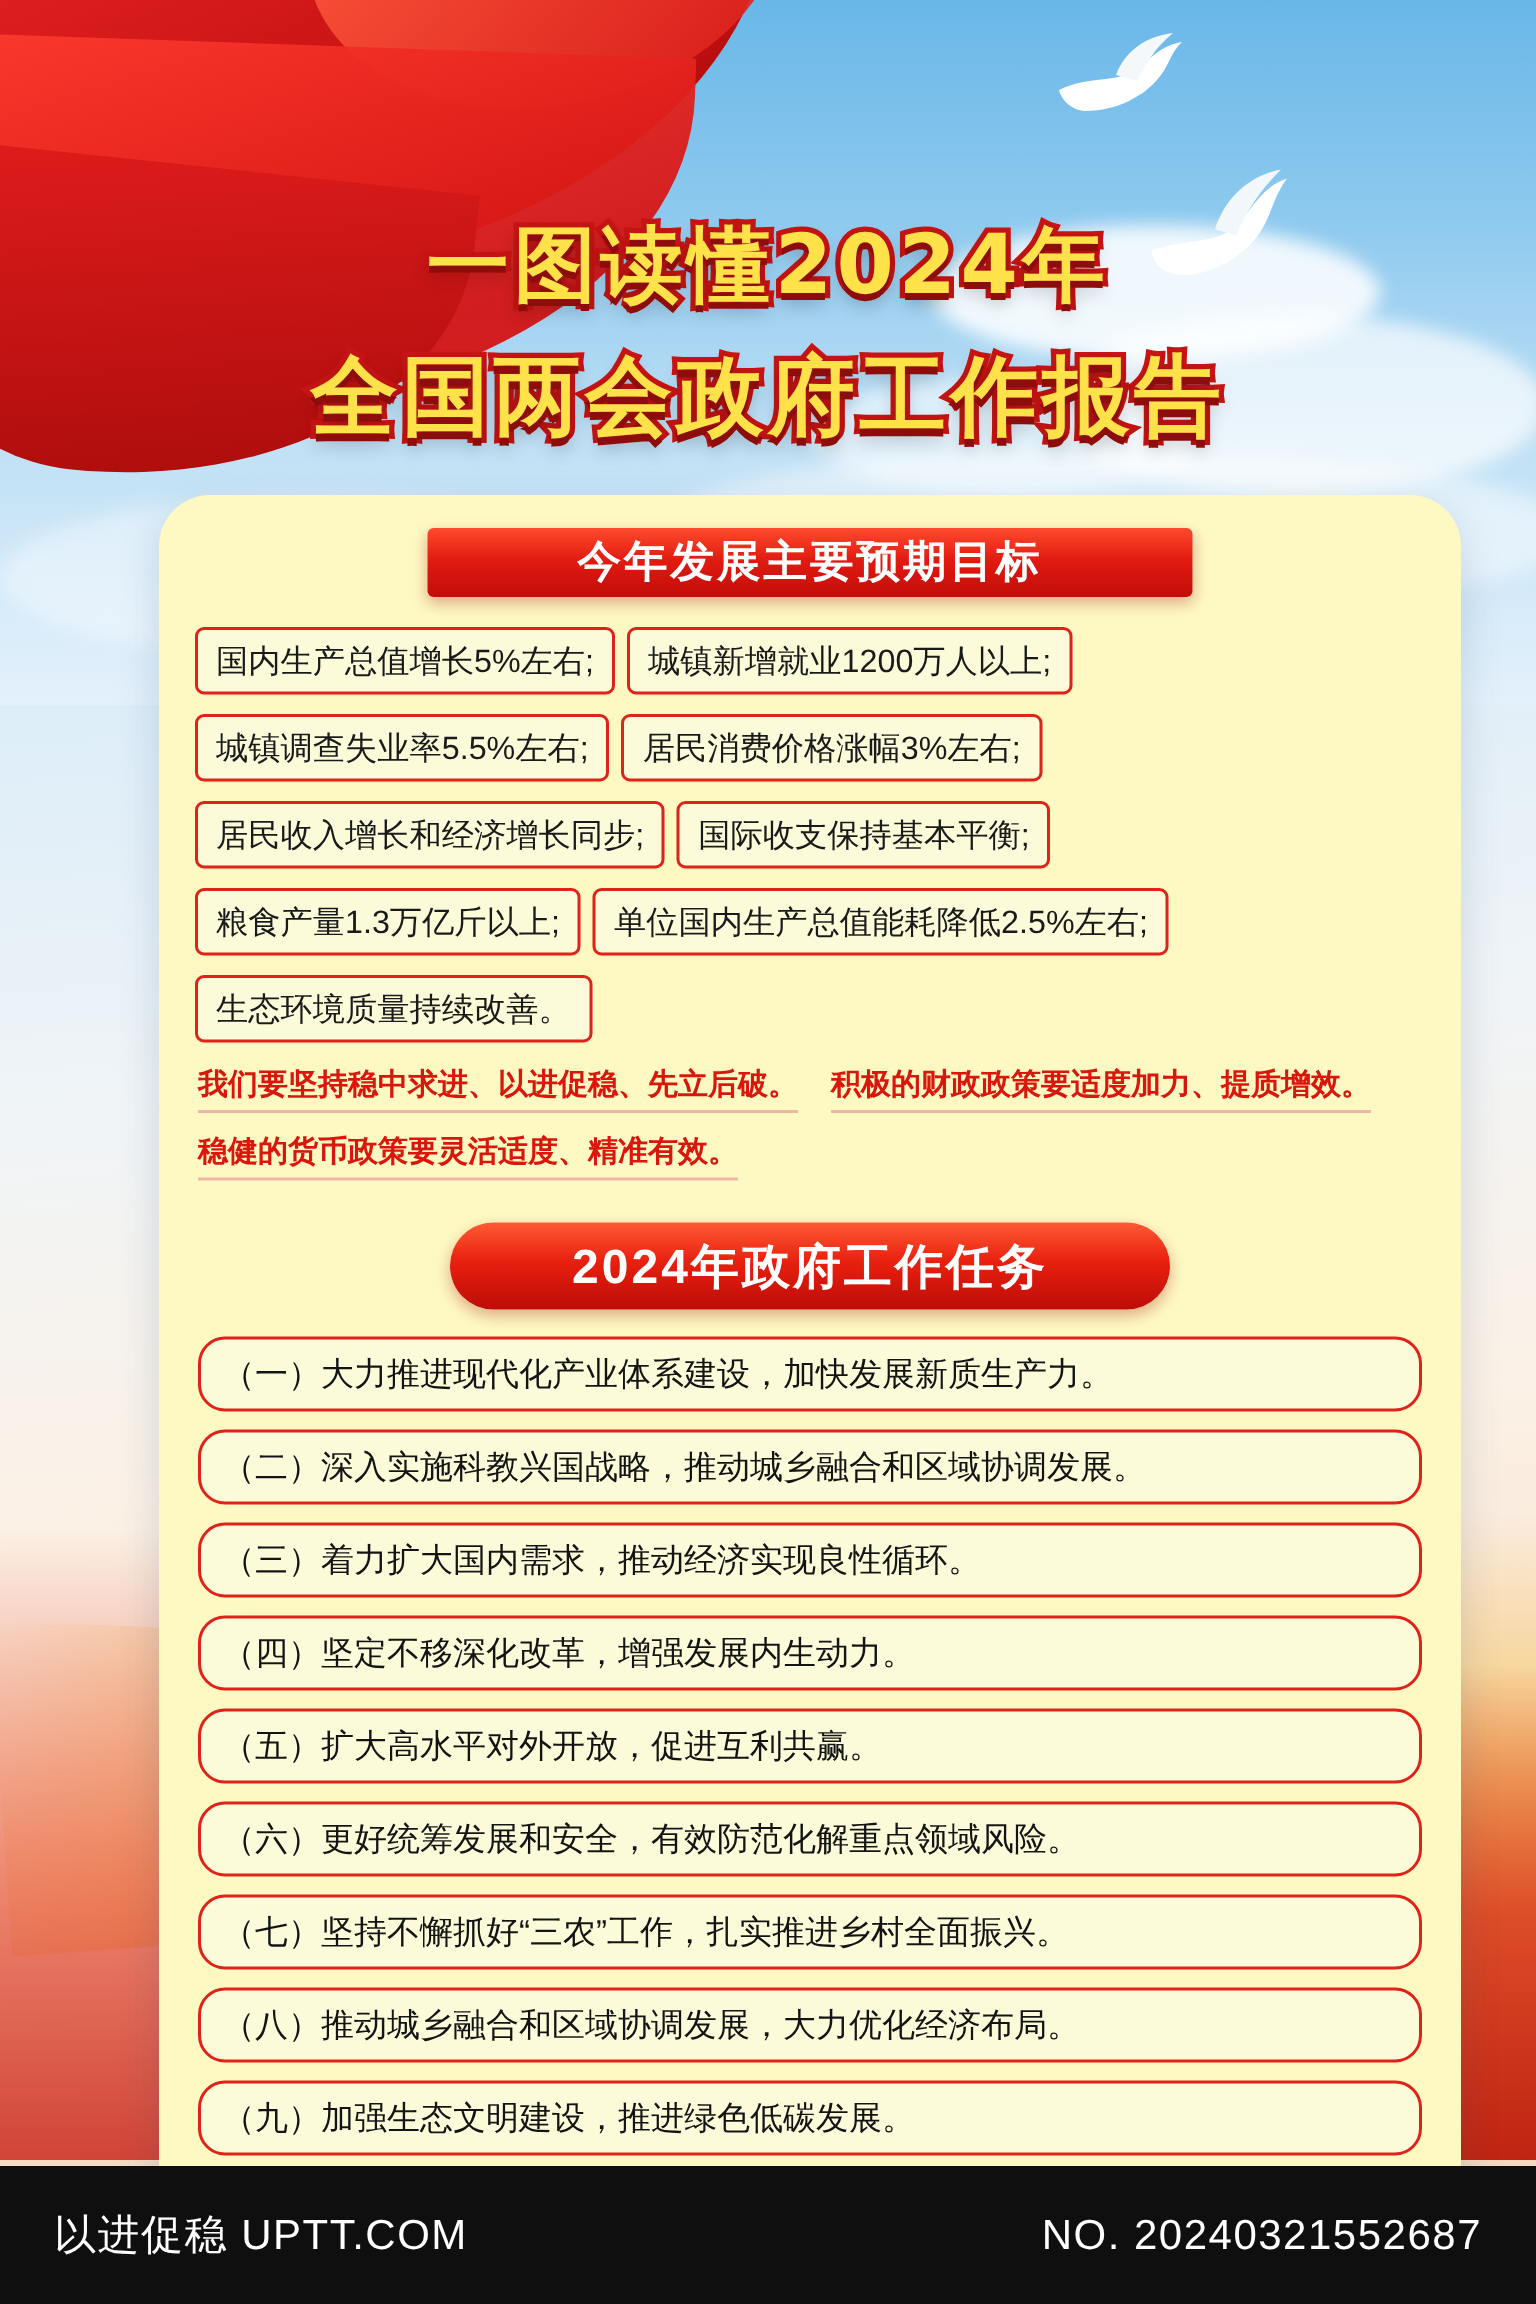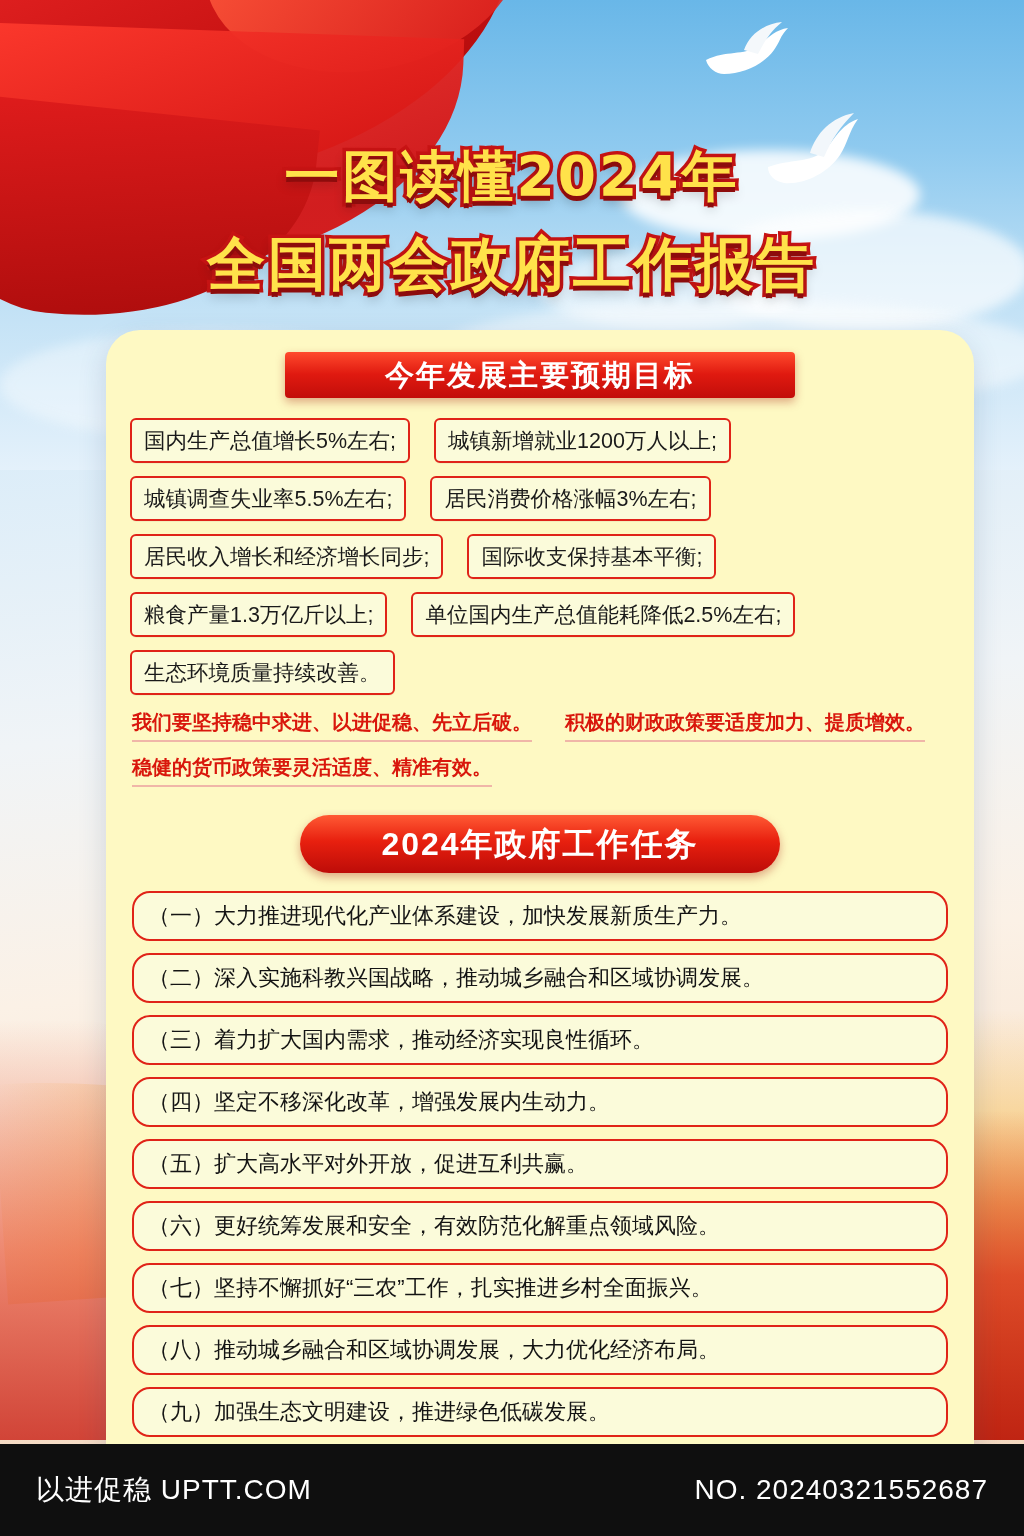--- a/index.html
+++ b/index.html
@@ -91,29 +91,29 @@
   .ribbon1::before{left:-16px;}
   .ribbon1::after{right:-16px;}
 
   .ribbon2{
     width:480px;height:58px;line-height:58px;font-size:32px;letter-spacing:2px;
     margin-top:28px;border-radius:30px;
     background:linear-gradient(180deg,#ff5a34 0%,#e8200f 45%,#bd0c08 100%);
   }
 
   .goals{margin:20px 24px 0 24px;}
-  .grow{display:flex;gap:24px;margin-bottom:13px;justify-content:flex-start;}
+  .grow{display:flex;gap:8px;margin-bottom:13px;justify-content:flex-start;}
   .goal{
     background:#fbfbda;border:2px solid #e02318;border-radius:6px;
     font-size:21.5px;color:#1a1a1a;padding:6px 12px;white-space:nowrap;
     box-shadow:0 1px 0 rgba(0,0,0,.04);
   }
 
   .notes{margin:14px 26px 0 26px;}
-  .nrow{display:flex;gap:33px;margin-bottom:12px;}
+  .nrow{display:flex;gap:22px;margin-bottom:12px;}
   .note{
     color:#d9170c;font-weight:bold;font-size:20px;white-space:nowrap;
     border-bottom:2px solid #f0b6a8;padding-bottom:4px;
   }
 
   .tasks{margin:18px 26px 0 26px;}
   .task{
     background:#fbfbda;border:2px solid #e02318;border-radius:18px;
     font-size:22px;color:#141414;padding:8px 14px;margin-bottom:12px;
   }

